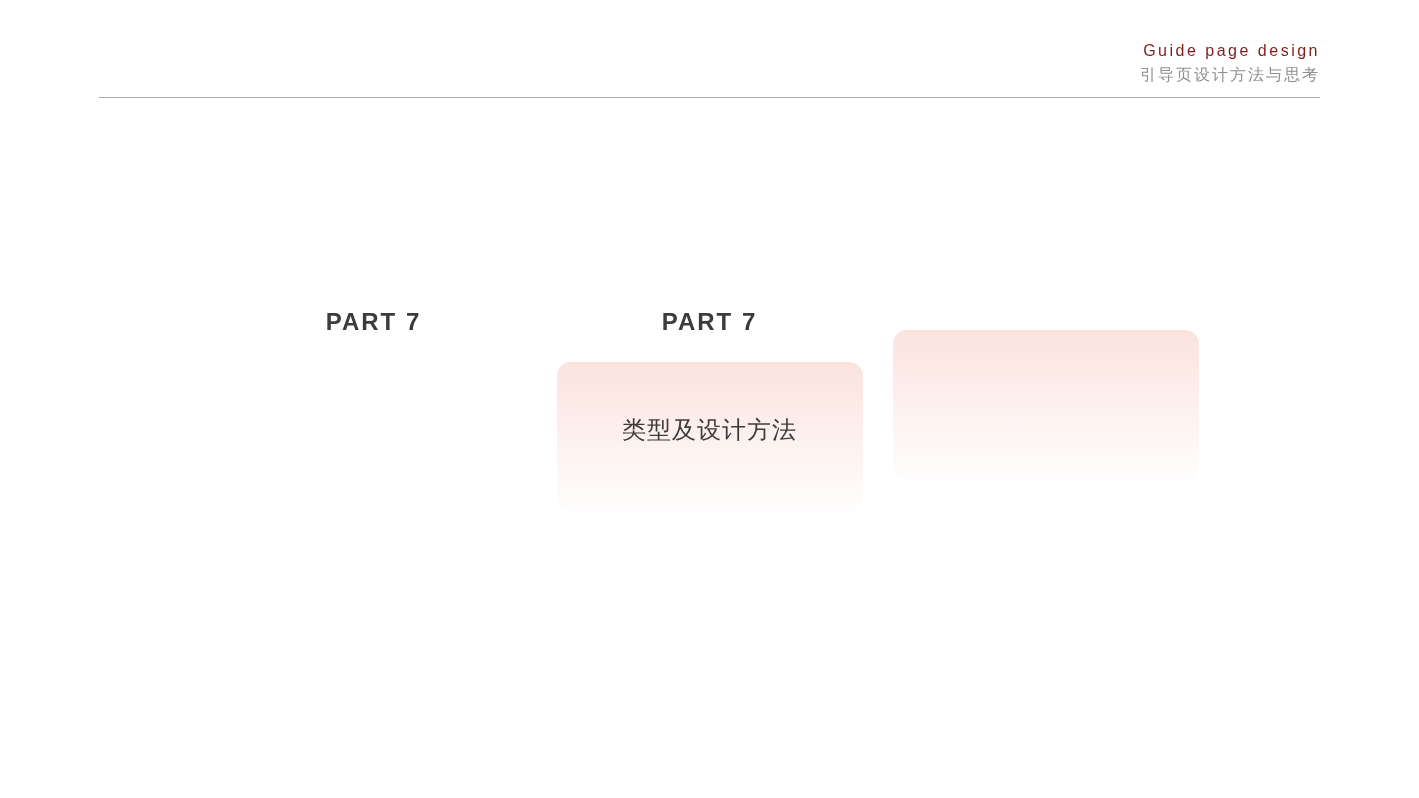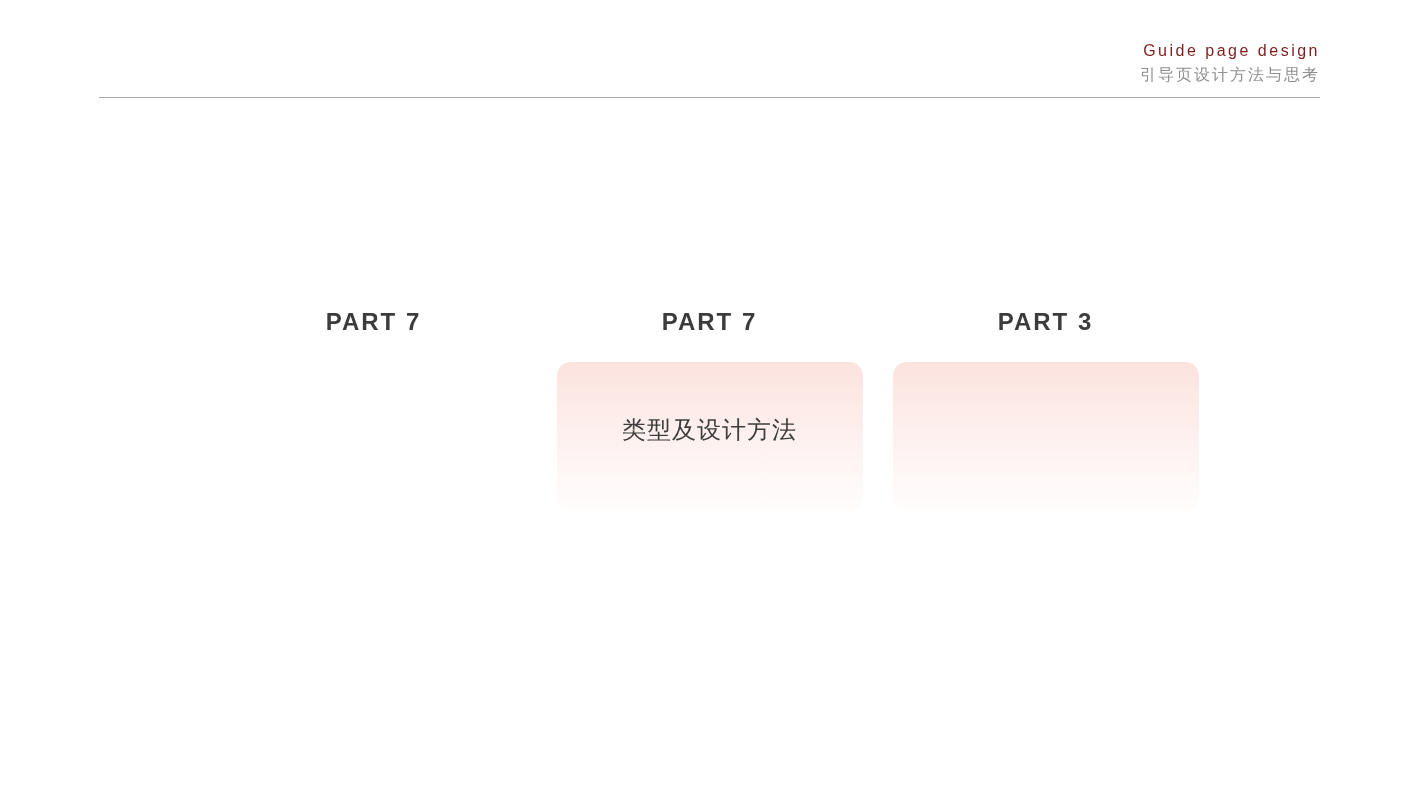--- a/index.html
+++ b/index.html
@@ -96,20 +96,19 @@
     <div class="part-heading">PART 7</div>
     <div class="part-card">
       <div class="card-text">
         <span class="card-line">类型及设计方法</span>
         <span class="card-line"></span>
       </div>
     </div>
   </div>
 
   <div class="part">
-    <div class="part-heading">PART 3</div>
     <div class="part-card">
       <div class="card-text">
       </div>
     </div>
   </div>
 
 </div>
 
 </body></html>

